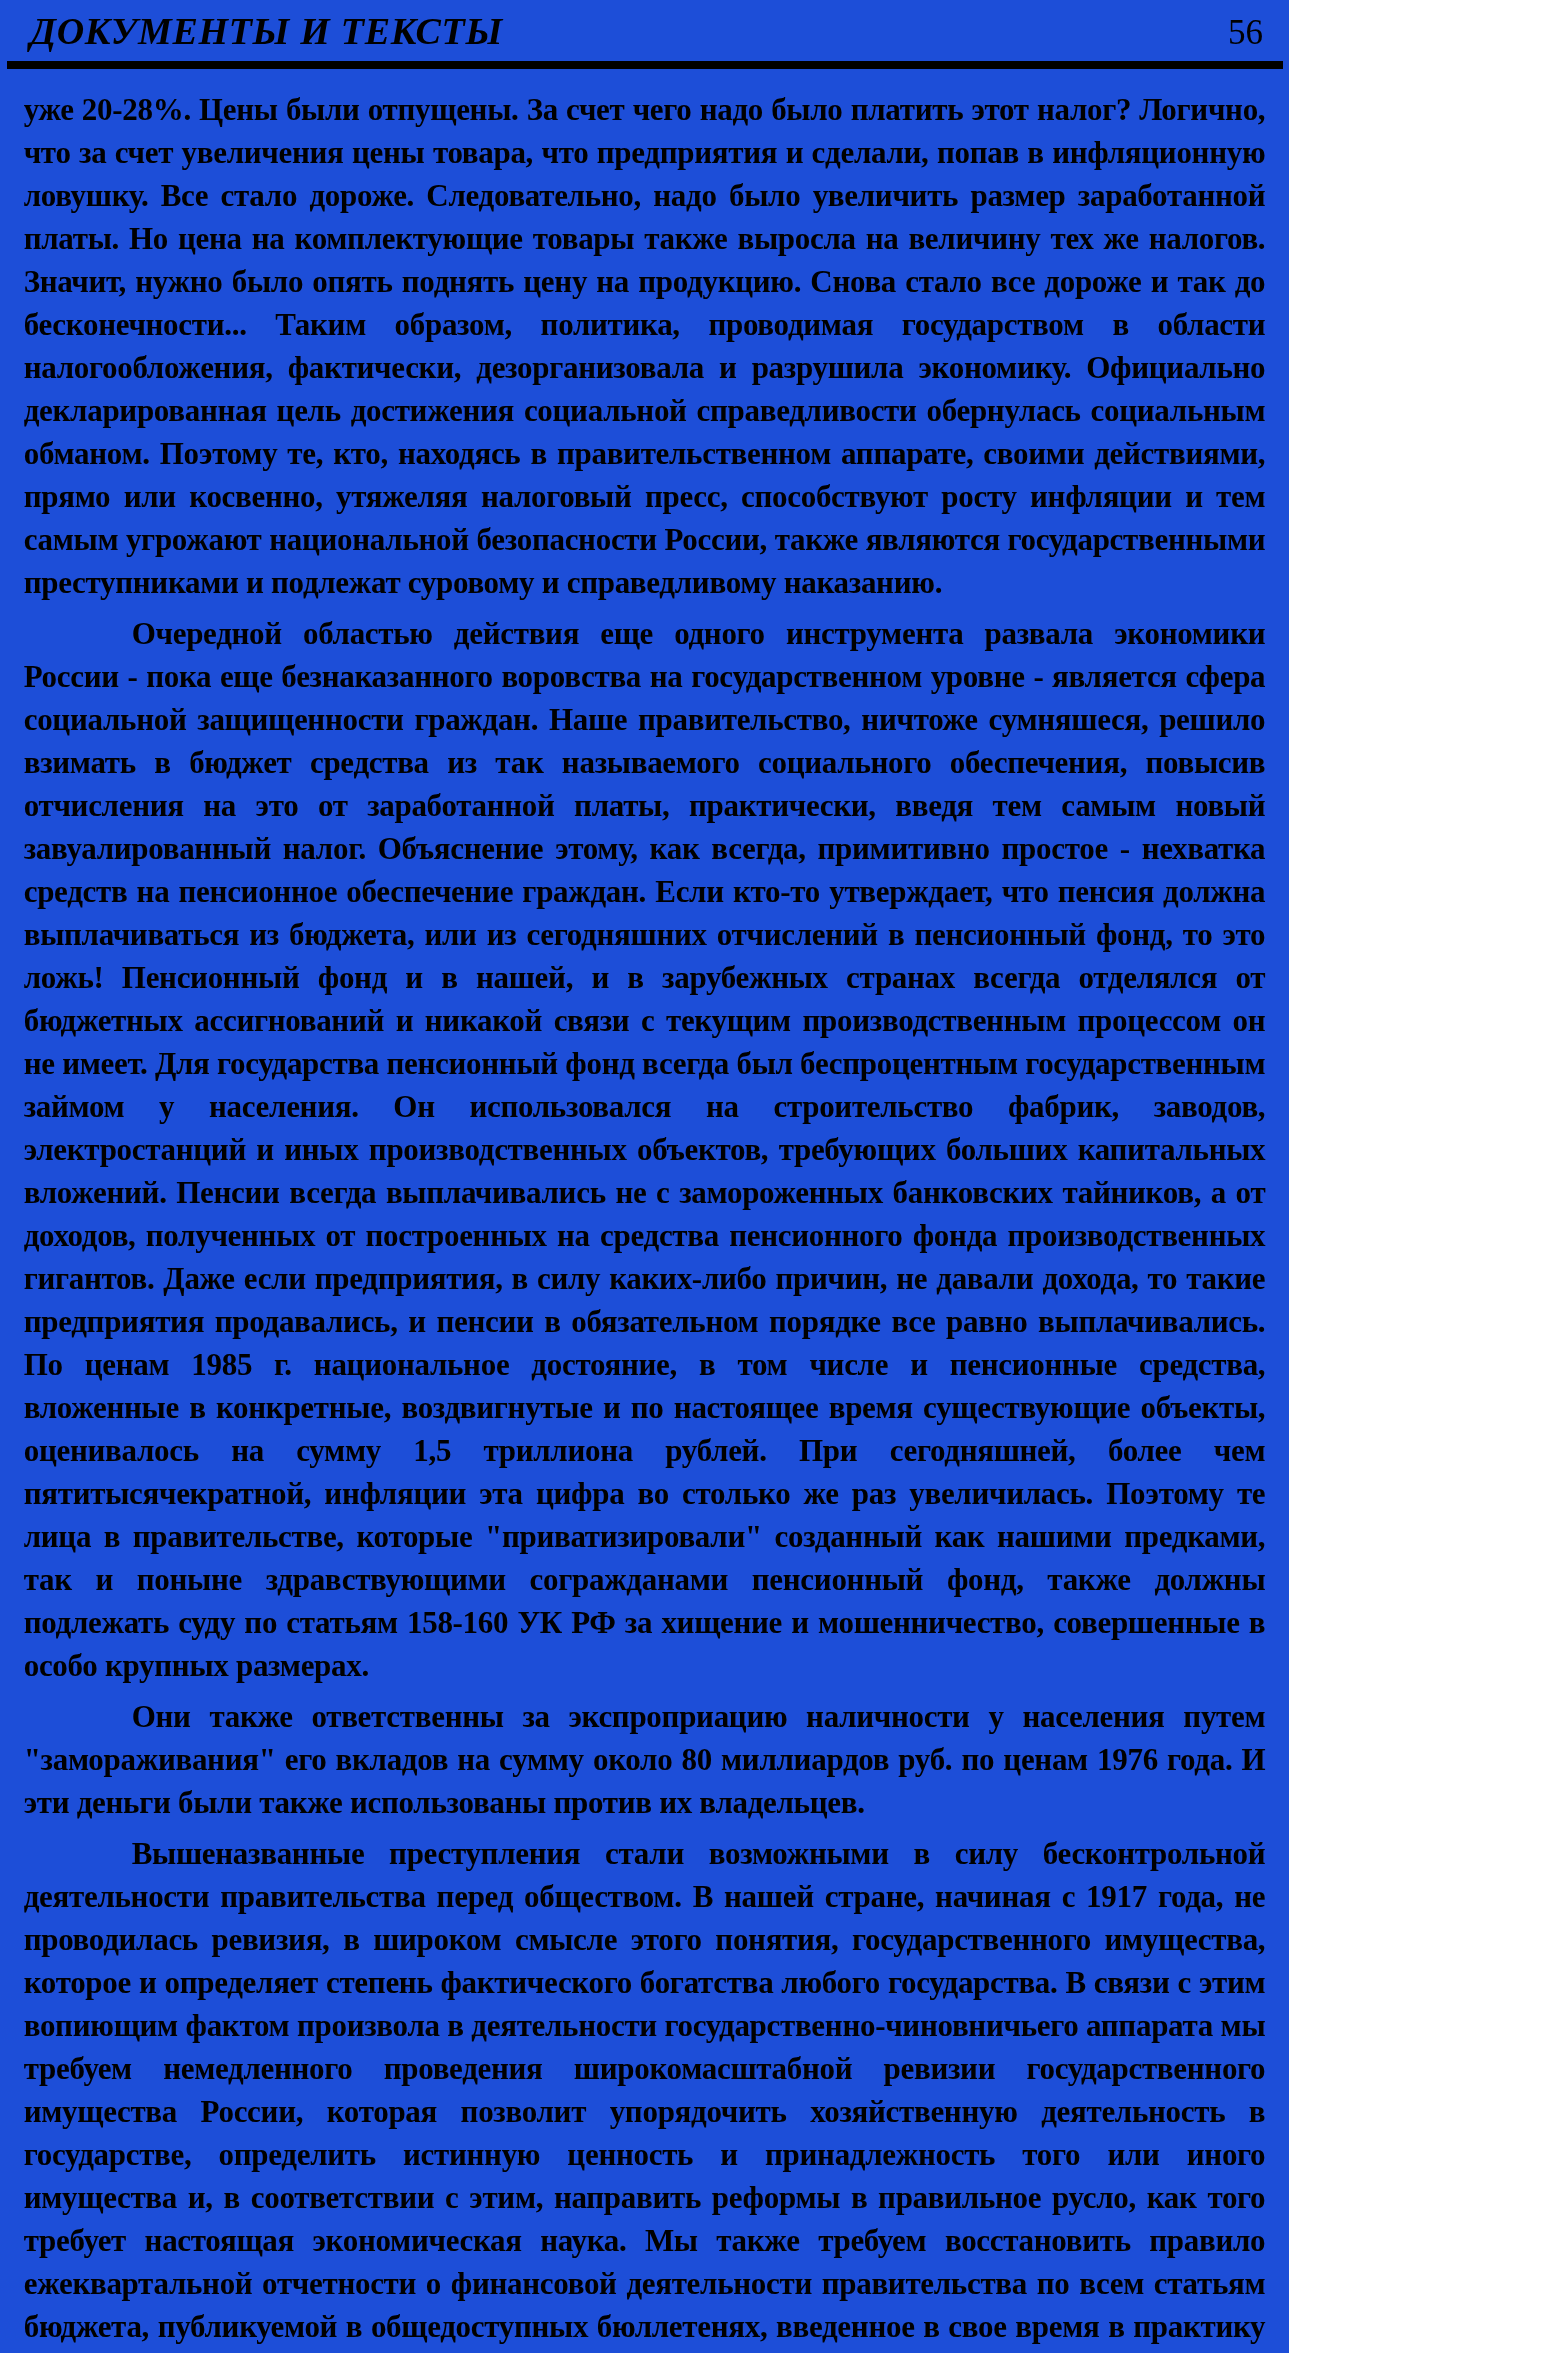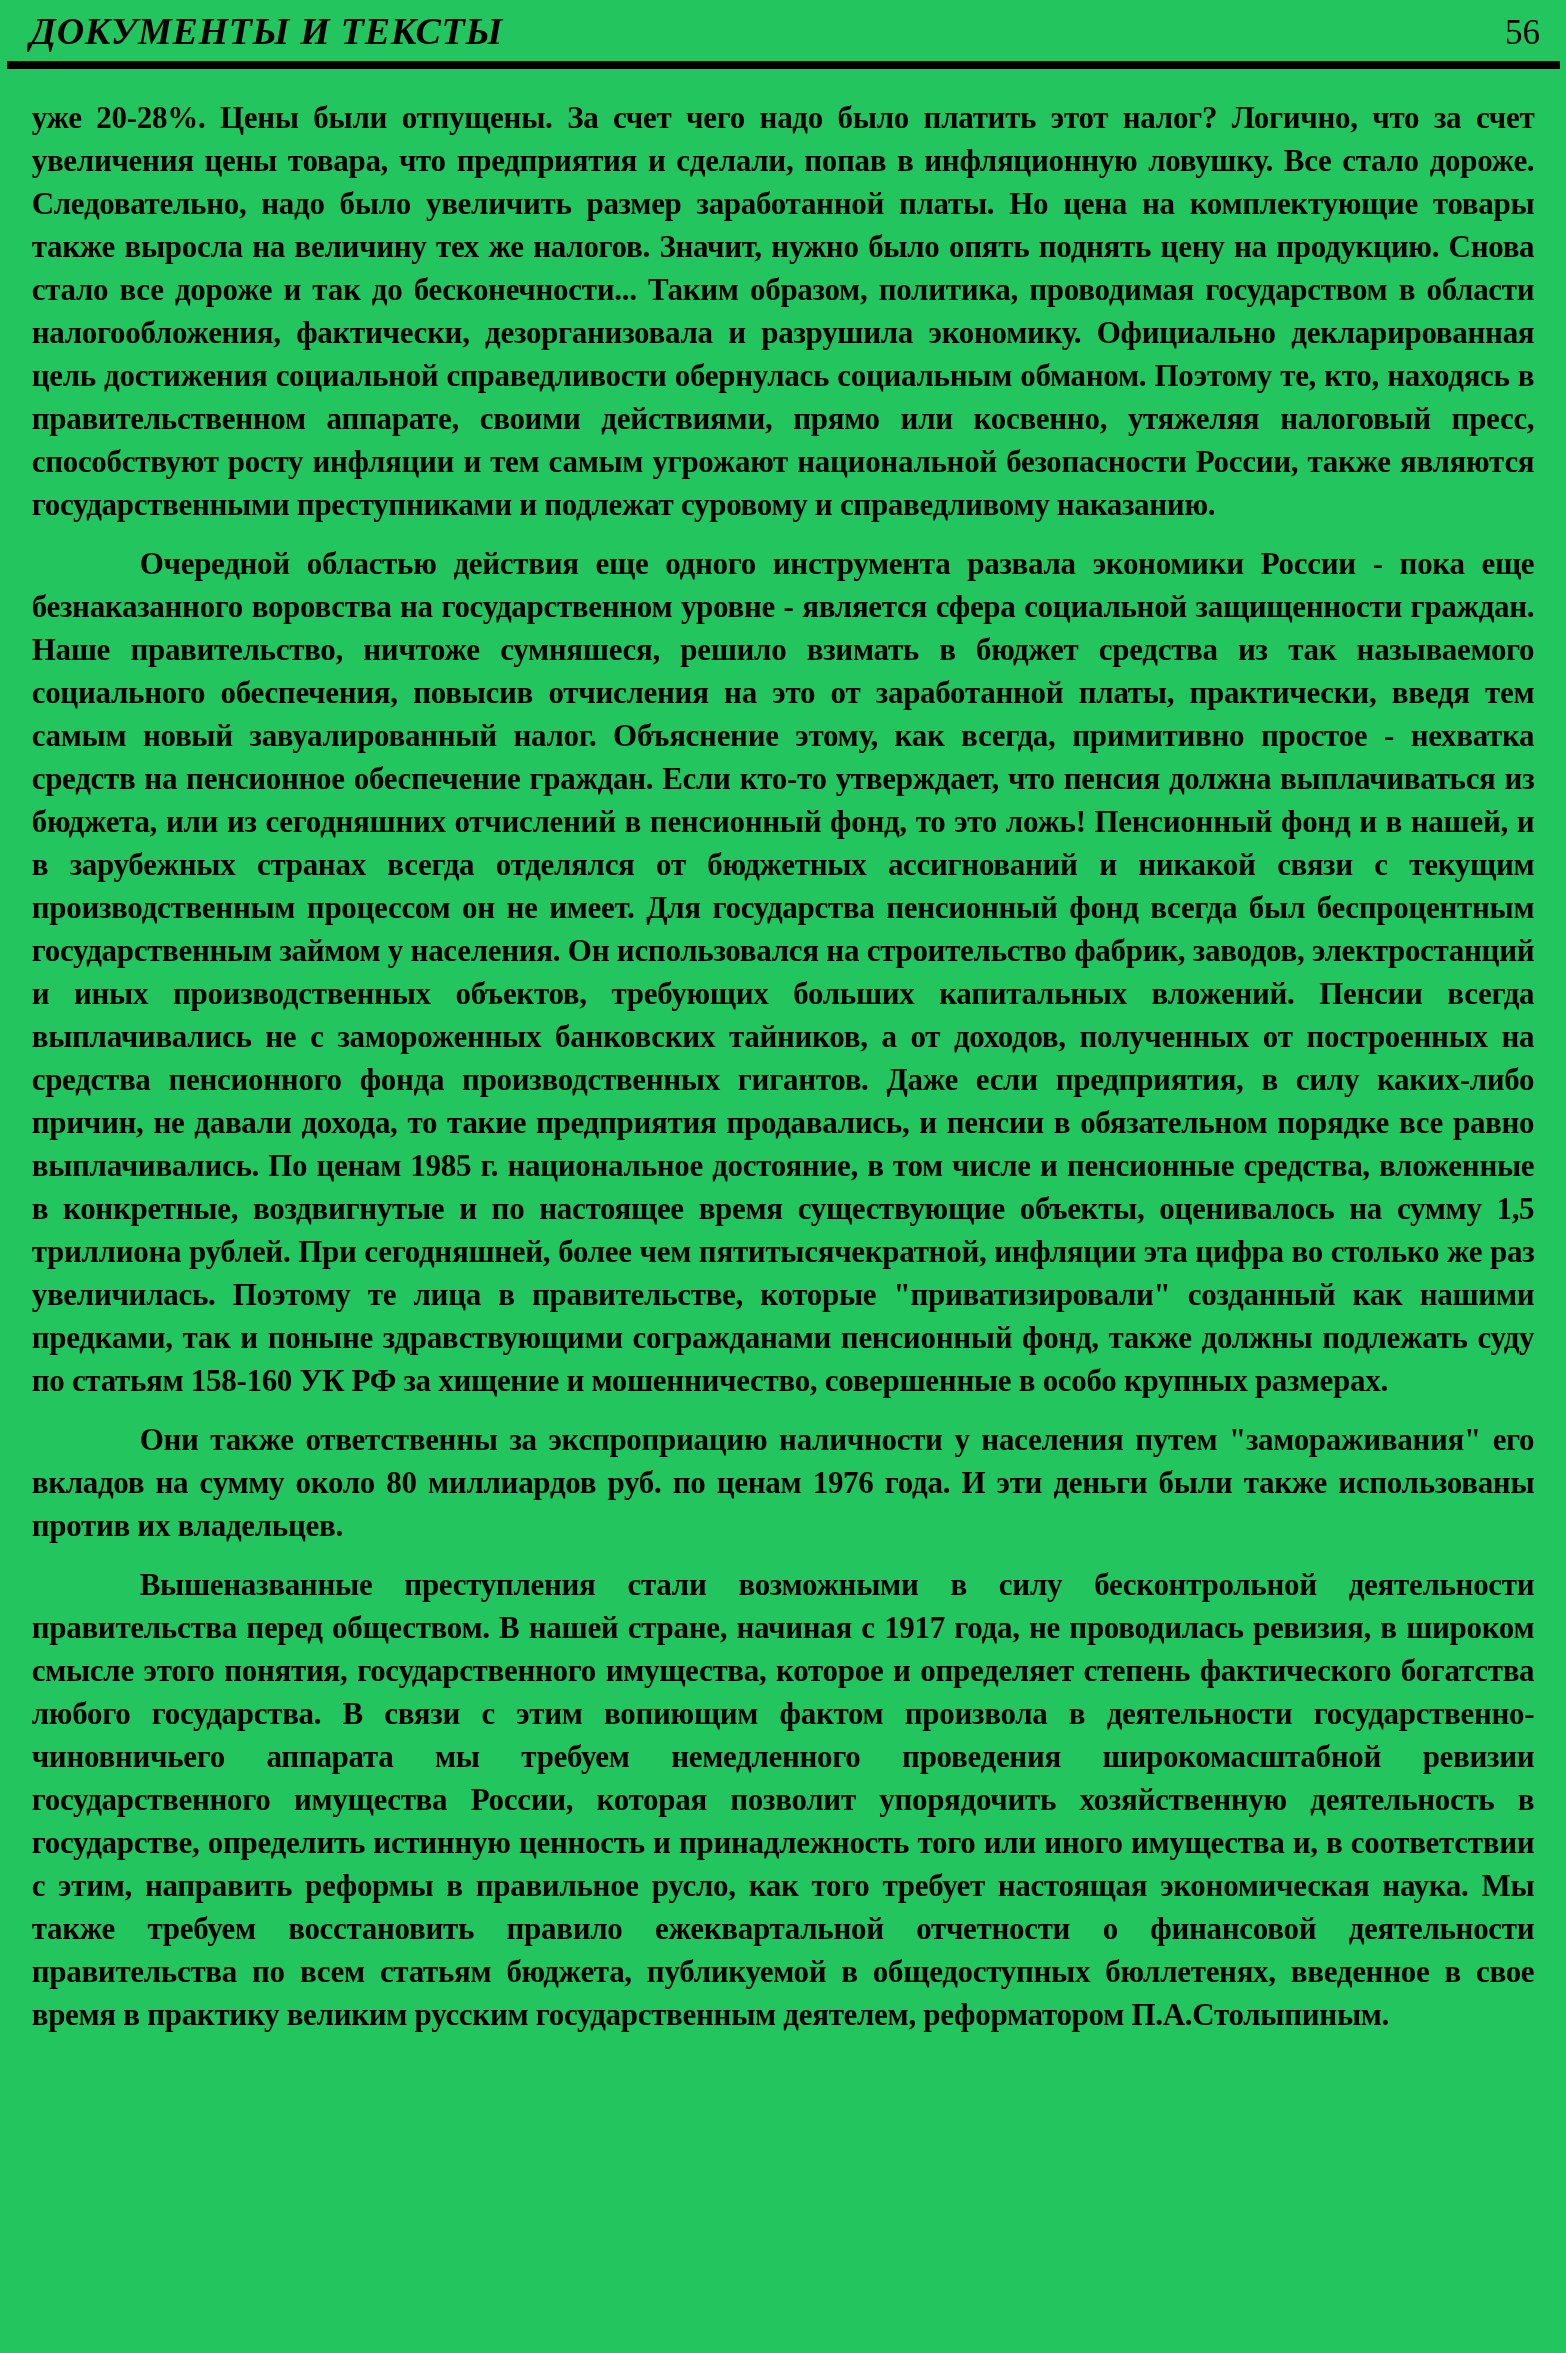--- a/index.html
+++ b/index.html
@@ -2,23 +2,23 @@
 <html lang="ru" style="font-size:10.4px"><head>
 <meta charset="utf-8">
 <style>
   html, body {
     margin: 0;
     padding: 0;
     background: #ffffff;
   }
   .page {
     position: relative;
-    width: 1566px;
+    width: 1289px;
     height: 2354px;
-    background: #22c55e;
+    background: #1d4ed8;
     color: #000000;
     overflow: hidden;
     font-family: "Liberation Serif", serif;
   }
   .header {
     display: flex;
     justify-content: space-between;
     align-items: baseline;
     padding: 9px 26px 0 30px;
   }
@@ -40,21 +40,21 @@
   }
   .doc-body {
     padding: 10.4px 15.7px 0 15.7px;
     font-size: 31px;
     line-height: 43px;
     font-weight: 700;
     text-align: justify;
     letter-spacing: -0.3px;
   }
   .doc-body p {
-    margin: 16px;
+    margin: 8px;
   }
   .doc-body p.indented {
     text-indent: 108px;
   }
 </style>
 </head>
 <body>
 
 <div class="page">
 

